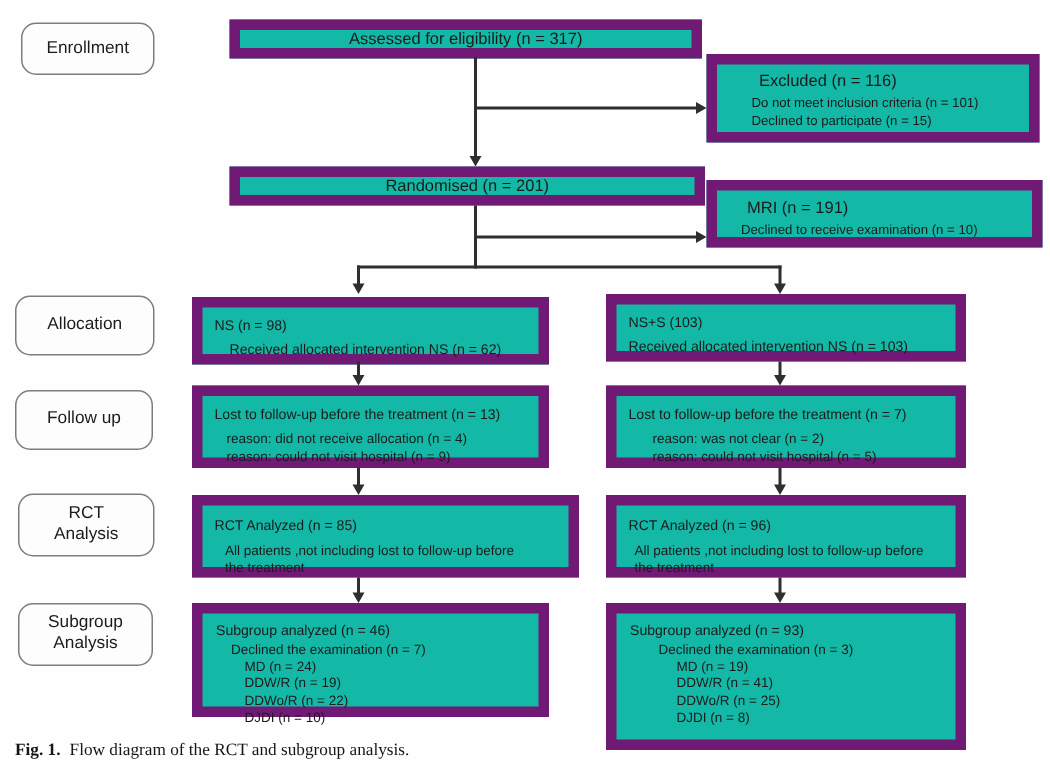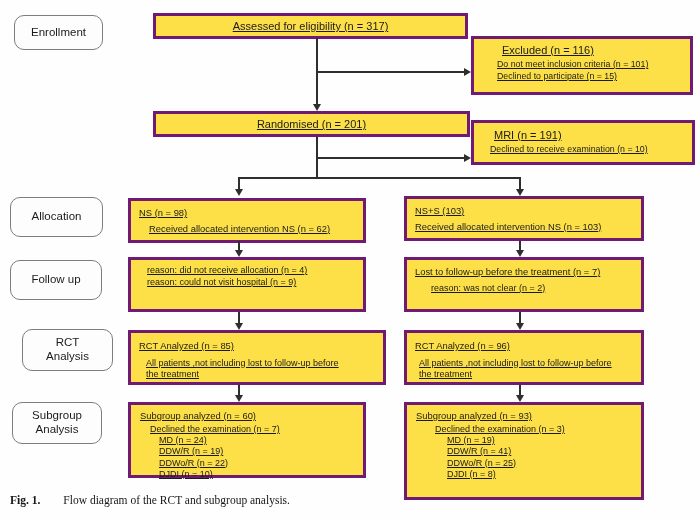--- a/index.html
+++ b/index.html
@@ -1,53 +1,53 @@
 <!DOCTYPE html>
 <html><head>
 <meta charset="utf-8">
 <style>
   html,body{margin:0;padding:0;background:#ffffff;}
   .canvas{
     position:relative;width:700px;height:520px;background:#fefefe;
     font-family:"Liberation Sans", sans-serif;color:#1b1b1b;overflow:hidden;
   }
   .fbox{
-    position:absolute;box-sizing:border-box;border:3px solid #701a75;background:#fde047;text-decoration:underline;
+    position:absolute;box-sizing:border-box;border:7px solid #701a75;background:#14b8a6;
   }
   .stage{
     position:absolute;box-sizing:border-box;border:1px solid #7d7d7d;border-radius:10px;
     background:#fdfdfd;display:flex;flex-direction:column;align-items:center;justify-content:center;
     font-size:11.5px;line-height:1.2;text-align:center;
   }
   .ctr{display:flex;align-items:center;justify-content:center;font-size:11px;}
   .t-big{font-size:11px;}
   .t-sm{font-size:8.8px;line-height:1.4;}
   .t-md{font-size:9.4px;line-height:1.25;}
   .t-xs{font-size:9px;line-height:1.25;}
   .ln{position:absolute;background:#2e2e2e;}
   .ah-d{position:absolute;width:0;height:0;border-left:4px solid transparent;border-right:4px solid transparent;border-top:7px solid #2e2e2e;}
   .ah-r{position:absolute;width:0;height:0;border-top:4px solid transparent;border-bottom:4px solid transparent;border-left:7px solid #2e2e2e;}
   .caption{position:absolute;left:10px;top:494px;font-family:"Liberation Serif", serif;font-size:11.5px;color:#161616;}
-  .caption b{margin-right:23px;}
+  .caption b{margin-right:6px;}
 </style>
 </head>
 <body>
 
 <div class="canvas">
 
   <div class="stage" style="left:14px;top:15px;width:89px;height:35px;">
     <span>Enrollment</span>
   </div>
   <div class="stage" style="left:10px;top:197px;width:93px;height:40px;">
     <span>Allocation</span>
   </div>
   <div class="stage" style="left:10px;top:260px;width:92px;height:40px;">
     <span>Follow up</span>
   </div>
-  <div class="stage" style="left:12px;top:329px;width:91px;height:42px;margin-left:10px;">
+  <div class="stage" style="left:12px;top:329px;width:91px;height:42px;">
     <span>RCT</span>
     <span>Analysis</span>
   </div>
   <div class="stage" style="left:12px;top:402px;width:90px;height:42px;">
     <span>Subgroup</span>
     <span>Analysis</span>
   </div>
 
   <div class="fbox ctr" style="left:153px;top:13px;width:315px;height:26px;">
     <span>Assessed for eligibility (n = 317)</span>
@@ -71,39 +71,41 @@
   <div class="fbox" style="left:128px;top:198px;width:238px;height:45px;">
     <div class="t-md" style="padding:6px 0 0 8px;">NS (n = 98)</div>
     <div class="t-md" style="padding:4px 0 0 18px;">Received allocated intervention NS (n = 62)</div>
   </div>
   <div class="fbox" style="left:404px;top:196px;width:240px;height:45px;">
     <div class="t-md" style="padding:6px 0 0 8px;">NS+S (103)</div>
     <div class="t-md" style="padding:4px 0 0 8px;">Received allocated intervention NS (n = 103)</div>
   </div>
 
   <div class="fbox" style="left:128px;top:257px;width:238px;height:55px;">
+    <div class="t-md" style="padding:6px 0 0 8px;">Lost to follow-up before the treatment (n = 13)</div>
     <div class="t-xs" style="padding:5px 0 0 16px;">reason: did not receive allocation (n = 4)</div>
     <div class="t-xs" style="padding:1px 0 0 16px;">reason: could not visit hospital (n = 9)</div>
   </div>
   <div class="fbox" style="left:404px;top:257px;width:240px;height:55px;">
     <div class="t-md" style="padding:6px 0 0 8px;">Lost to follow-up before the treatment (n = 7)</div>
     <div class="t-xs" style="padding:5px 0 0 24px;">reason: was not clear (n = 2)</div>
+    <div class="t-xs" style="padding:1px 0 0 24px;">reason: could not visit hospital (n = 5)</div>
   </div>
 
   <div class="fbox" style="left:128px;top:330px;width:258px;height:55px;">
     <div class="t-md" style="padding:7px 0 0 8px;">RCT Analyzed (n = 85)</div>
     <div class="t-xs" style="padding:6px 0 0 15px;width:200px;">All patients ,not including lost to follow-up before the treatment</div>
   </div>
   <div class="fbox" style="left:404px;top:330px;width:240px;height:55px;">
     <div class="t-md" style="padding:7px 0 0 8px;">RCT Analyzed (n = 96)</div>
     <div class="t-xs" style="padding:6px 0 0 12px;width:200px;">All patients ,not including lost to follow-up before the treatment</div>
   </div>
 
   <div class="fbox" style="left:128px;top:402px;width:238px;height:76px;">
-    <div class="t-md" style="padding:5px 0 0 9px;">Subgroup analyzed (n = 60)</div>
+    <div class="t-md" style="padding:5px 0 0 9px;">Subgroup analyzed (n = 46)</div>
     <div class="t-xs" style="padding:2px 0 0 19px;">Declined the examination (n = 7)</div>
     <div class="t-xs" style="padding-left:28px;">MD (n = 24)</div>
     <div class="t-xs" style="padding-left:28px;">DDW/R (n = 19)</div>
     <div class="t-xs" style="padding-left:28px;">DDWo/R (n = 22)</div>
     <div class="t-xs" style="padding-left:28px;">DJDI (n = 10)</div>
   </div>
   <div class="fbox" style="left:404px;top:402px;width:240px;height:98px;">
     <div class="t-md" style="padding:5px 0 0 9px;">Subgroup analyzed (n = 93)</div>
     <div class="t-xs" style="padding:2px 0 0 28px;">Declined the examination (n = 3)</div>
     <div class="t-xs" style="padding-left:40px;">MD (n = 19)</div>

